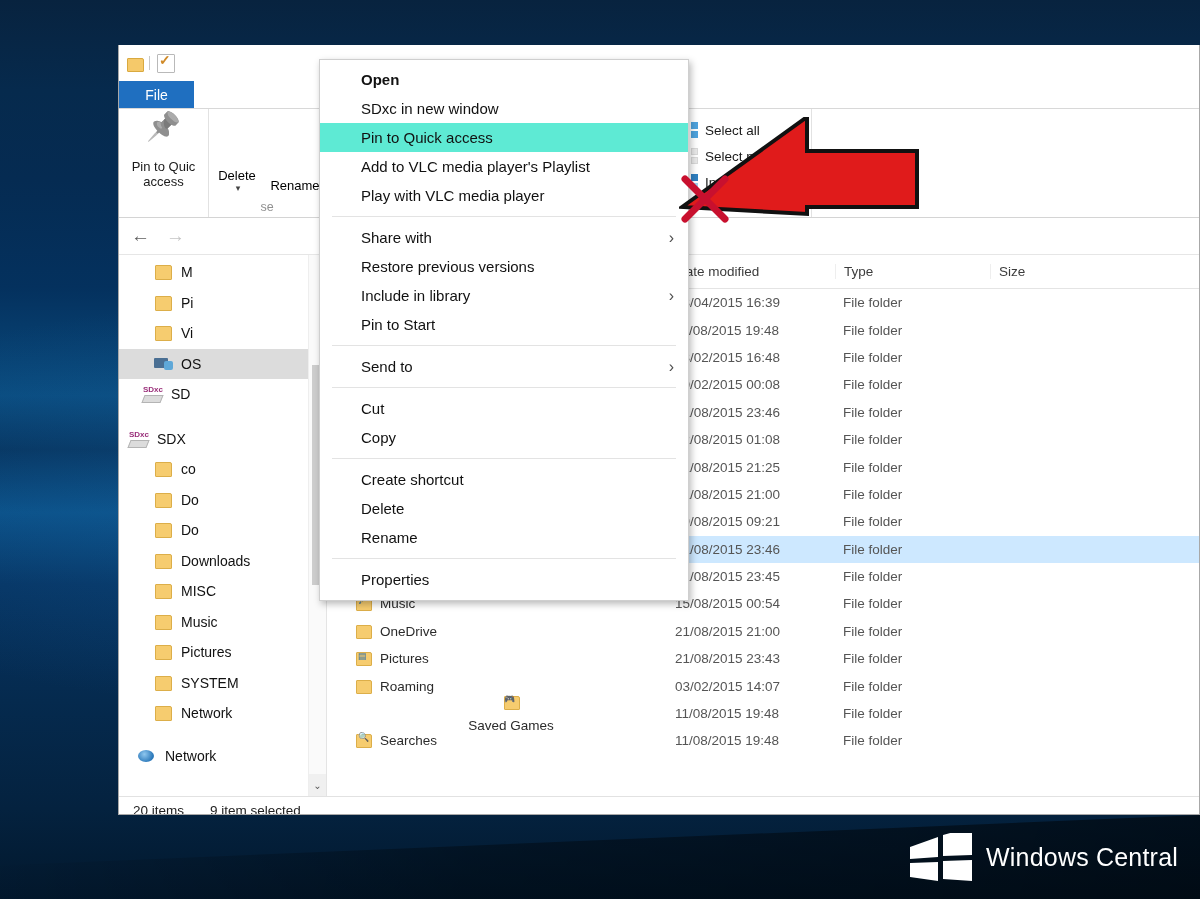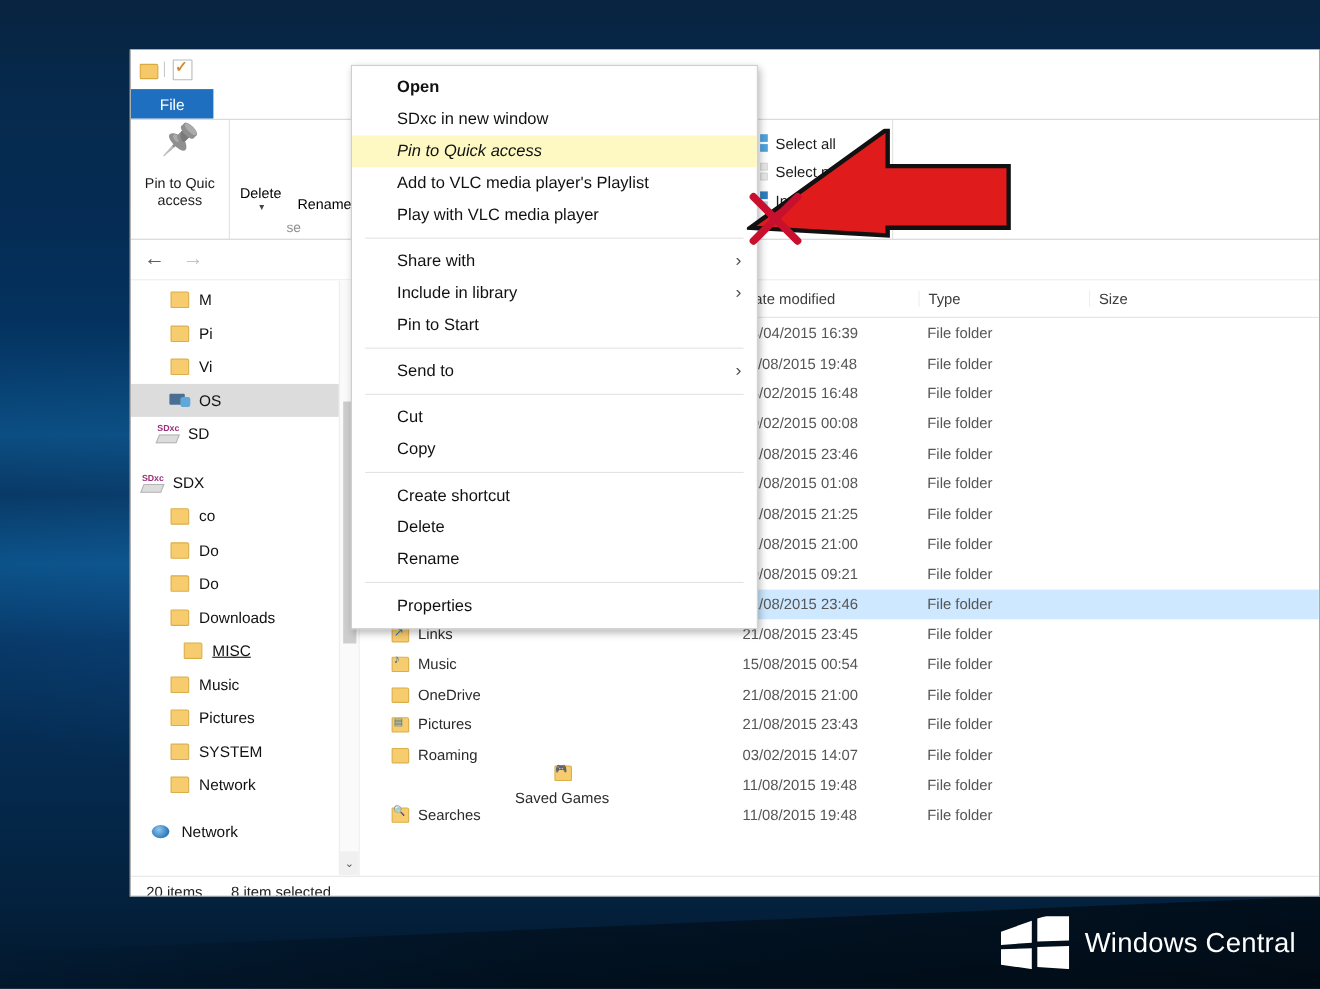--- a/index.html
+++ b/index.html
@@ -248,21 +248,21 @@
     box-sizing: border-box;
     z-index: 40;
   }
   .ctxitem {
     height: 29px; display: flex; align-items: center;
     padding-left: 41px; padding-right: 14px;
     font-size: 15px; color: #111;
     position: relative;
   }
   .ctxitem.bold { font-weight: bold; }
-  .ctxitem.hi { background: #fef9c3; font-style: italic; }
+  .ctxitem.hi { background: #5eead4; }
   .ctxitem .sub {
     position: absolute; right: 14px; font-size: 16px; color: #505050;
   }
   .ctxsep { height: 1px; background: #e3e3e3; margin: 6px 12px; }
 
   
   .red-arrow {
     position: absolute; left: 560px; top: 72px;
     width: 240px; height: 106px; z-index: 60;
     pointer-events: none;
@@ -472,21 +472,21 @@
             <span>Do</span>
           </div>
           <div class="nav-item" style="padding-left: 34px;">
             <span class="nav-ico folder-ico"></span>
             <span>Do</span>
           </div>
           <div class="nav-item" style="padding-left: 34px;">
             <span class="nav-ico folder-ico"></span>
             <span>Downloads</span>
           </div>
-          <div class="nav-item" style="padding-left: 46px; text-decoration: underline;">
+          <div class="nav-item" style="padding-left: 34px;">
             <span class="nav-ico folder-ico"></span>
             <span>MISC</span>
           </div>
           <div class="nav-item" style="padding-left: 34px;">
             <span class="nav-ico folder-ico"></span>
             <span>Music</span>
           </div>
           <div class="nav-item" style="padding-left: 34px;">
             <span class="nav-ico folder-ico"></span>
             <span>Pictures</span>
@@ -664,21 +664,21 @@
             <div class="c col-date">11/08/2015 19:48</div>
             <div class="c col-type">File folder</div>
             <div class="c col-size"></div>
           </div>
         </div>
     </div>
   </div>
 
   <div class="statusbar">
     <span>20 items</span>
-    <span>8 item selected</span>
+    <span>9 item selected</span>
   </div>
 
   <div class="ctxmenu" id="ctxmenu">
       <div class="ctxitem bold">
         <span>Open</span>
       </div>
       <div class="ctxitem">
         <span>SDxc in new window</span>
       </div>
       <div class="ctxitem hi">
@@ -687,20 +687,23 @@
       <div class="ctxitem">
         <span>Add to VLC media player's Playlist</span>
       </div>
       <div class="ctxitem">
         <span>Play with VLC media player</span>
       </div>
       <div class="ctxsep"></div>
       <div class="ctxitem">
         <span>Share with</span>
         <span class="sub">›</span>
+      </div>
+      <div class="ctxitem">
+        <span>Restore previous versions</span>
       </div>
       <div class="ctxitem">
         <span>Include in library</span>
         <span class="sub">›</span>
       </div>
       <div class="ctxitem">
         <span>Pin to Start</span>
       </div>
       <div class="ctxsep"></div>
       <div class="ctxitem">

